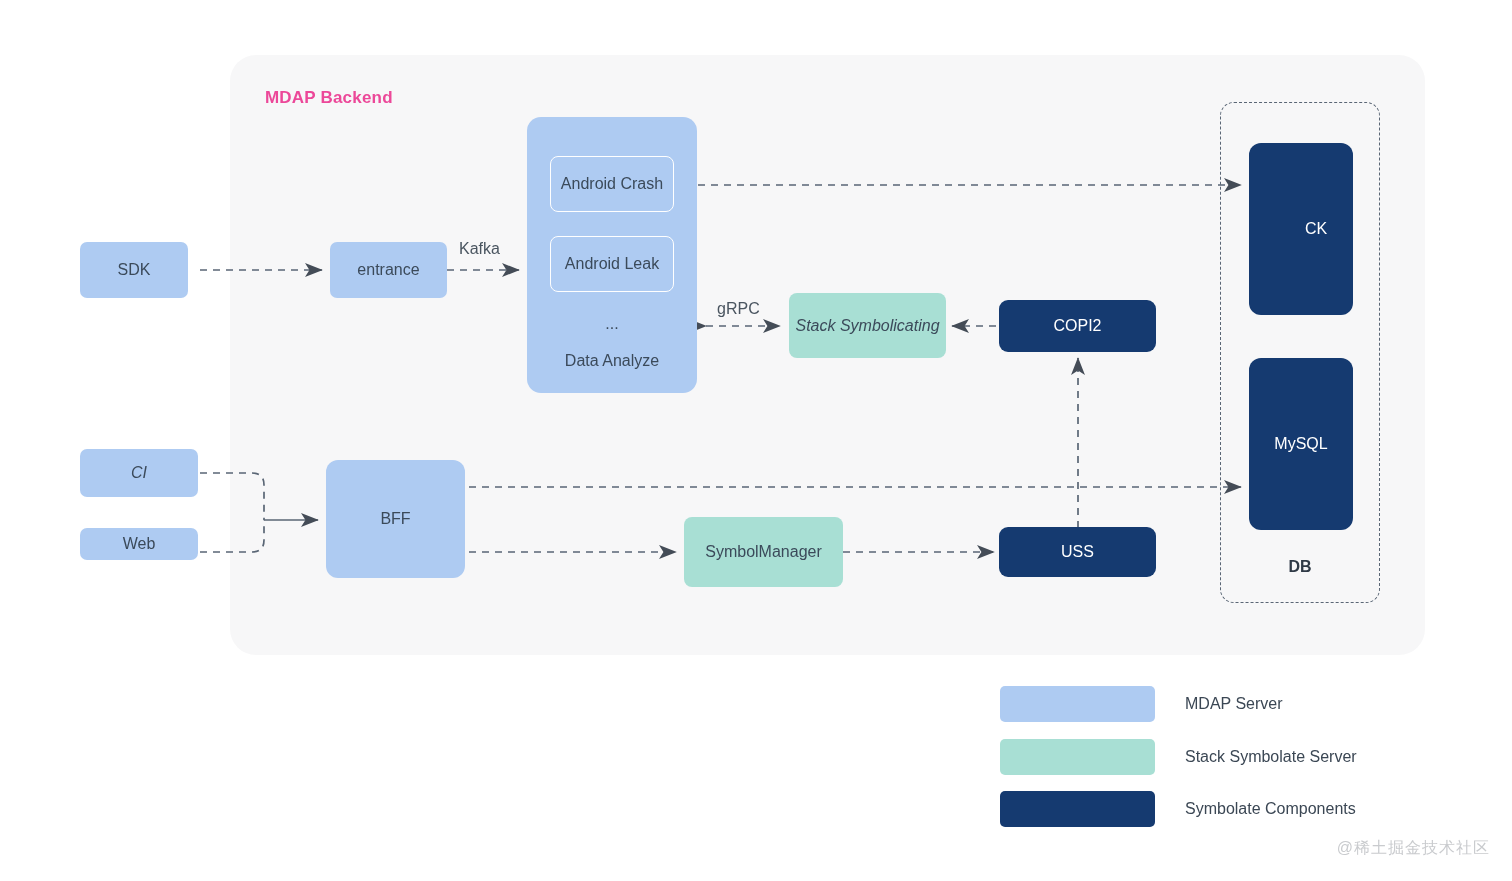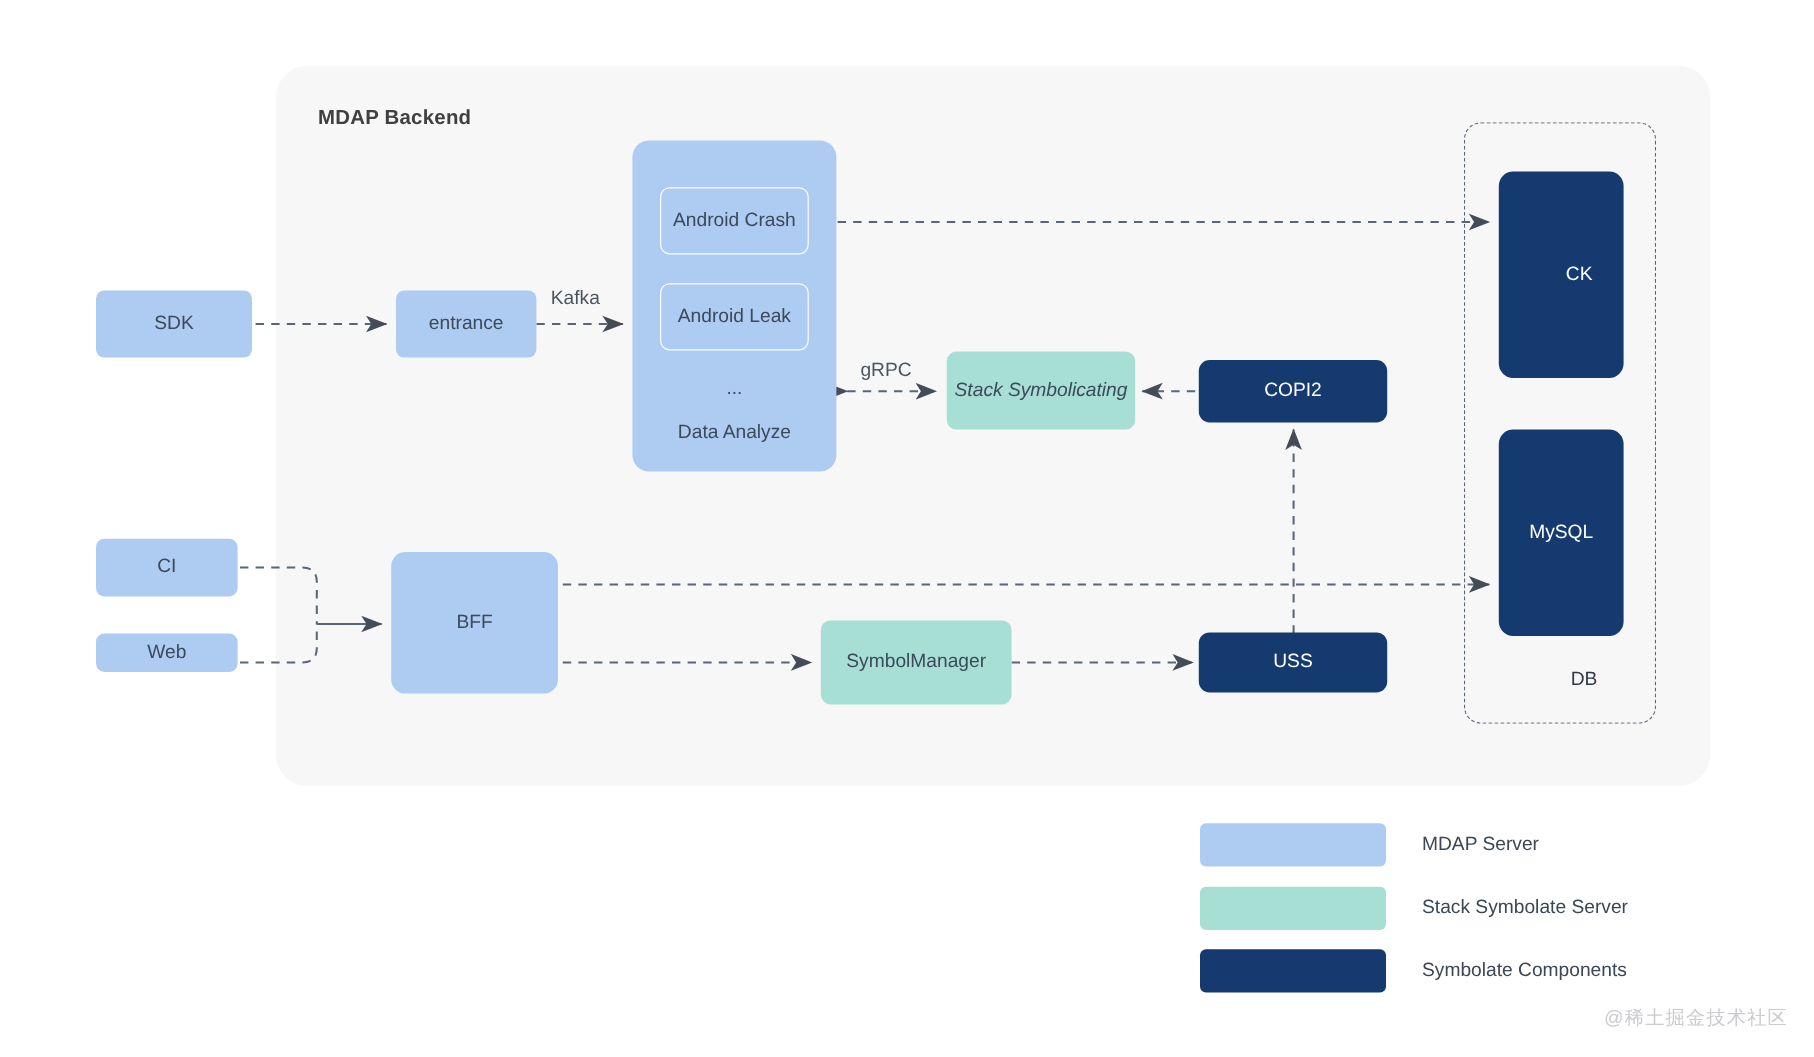--- a/index.html
+++ b/index.html
@@ -4,38 +4,38 @@
 <style>
   html,body{margin:0;padding:0;background:#ffffff;}
   body{width:1512px;height:881px;position:relative;overflow:hidden;
        font-family:"Liberation Sans","DejaVu Sans",sans-serif;}
 
   #canvas{position:absolute;left:0;top:0;width:1512px;height:881px;}
 
   .panel{position:absolute;left:230px;top:55px;width:1195px;height:600px;
          background:#f7f7f8;border-radius:26px;}
   .panel-title{position:absolute;left:265px;top:88px;font-size:17px;font-weight:bold;
-               color:#404040;letter-spacing:.2px;}
+               color:#ec4899;letter-spacing:.2px;}
 
   .node{position:absolute;display:flex;align-items:center;justify-content:center;
         text-align:center;line-height:1.22;box-sizing:border-box;}
   .blue{background:#aecbf2;color:#3b4a5a;border-radius:7px;font-size:16px;}
   .green{background:#a8dfd4;color:#3b4a5a;border-radius:8px;font-size:16px;}
   .navy{background:#153a70;color:#ffffff;border-radius:9px;font-size:16px;}
 
   .big-blue{background:#aecbf2;border-radius:14px;}
   .inner-box{position:absolute;border:1.6px solid #ffffff;border-radius:8px;
              background:transparent;display:flex;align-items:center;justify-content:center;
              color:#3b4a5a;font-size:16px;text-align:center;line-height:1.22;box-sizing:border-box;}
   .stack-caption{position:absolute;width:100%;text-align:center;color:#3b4a5a;font-size:16px;}
 
   .db-box{position:absolute;left:1220px;top:102px;width:160px;height:501px;
           border:1.6px dashed #5a6675;border-radius:14px;box-sizing:border-box;}
   .db-label{position:absolute;left:1220px;top:558px;width:160px;text-align:center;
-            font-size:16px;font-weight:normal;color:#2f3a46;padding-left:20px;}
+            font-size:16px;font-weight:bold;color:#2f3a46;}
 
   .edge-label{position:absolute;font-size:16px;color:#4a5560;white-space:nowrap;}
 
   .legend{position:absolute;}
   .legend-sw{position:absolute;width:155px;height:36px;border-radius:5px;}
   .legend-tx{position:absolute;font-size:16px;color:#3b4754;white-space:nowrap;}
 
   .watermark{position:absolute;right:22px;top:838px;font-size:16px;color:#c9cbce;
              letter-spacing:1px;white-space:nowrap;}
 </style>
@@ -78,22 +78,22 @@
 
     <path d="M843,552 L994,552" marker-end="url(#ah)"></path>
 
     <path d="M1078,528 L1078,358" marker-end="url(#ah)"></path>
   </g>
 </svg>
 
 <div class="edge-label" style="left:459px;top:240px;">Kafka</div>
 <div class="edge-label" style="left:717px;top:300px;">gRPC</div>
 
-<div class="node blue" style="left:80px;top:242px;width:130px;height:56px;">SDK</div>
-<div class="node blue" style="left:80px;top:449px;width:118px;height:48px;">CI</div>
+<div class="node blue" style="left:80px;top:242px;width:108px;height:56px;">SDK</div>
+<div class="node blue" style="left:80px;top:449px;width:118px;height:48px;font-style:italic;">CI</div>
 <div class="node blue" style="left:80px;top:528px;width:118px;height:32px;">Web</div>
 
 <div class="node blue" style="left:330px;top:242px;width:117px;height:56px;">entrance</div>
 <div class="node blue" style="left:326px;top:460px;width:139px;height:118px;border-radius:12px;">BFF</div>
 
 <div class="big-blue" style="position:absolute;left:527px;top:117px;width:170px;height:276px;">
   <div class="inner-box" style="left:23px;top:119px;width:124px;height:56px;">Android Leak</div>
   <div class="inner-box" style="left:23px;top:39px;width:124px;height:56px;">Android Crash</div>
   <div class="stack-caption" style="top:198px;">...</div>
   <div class="stack-caption" style="top:235px;">Data Analyze</div>

